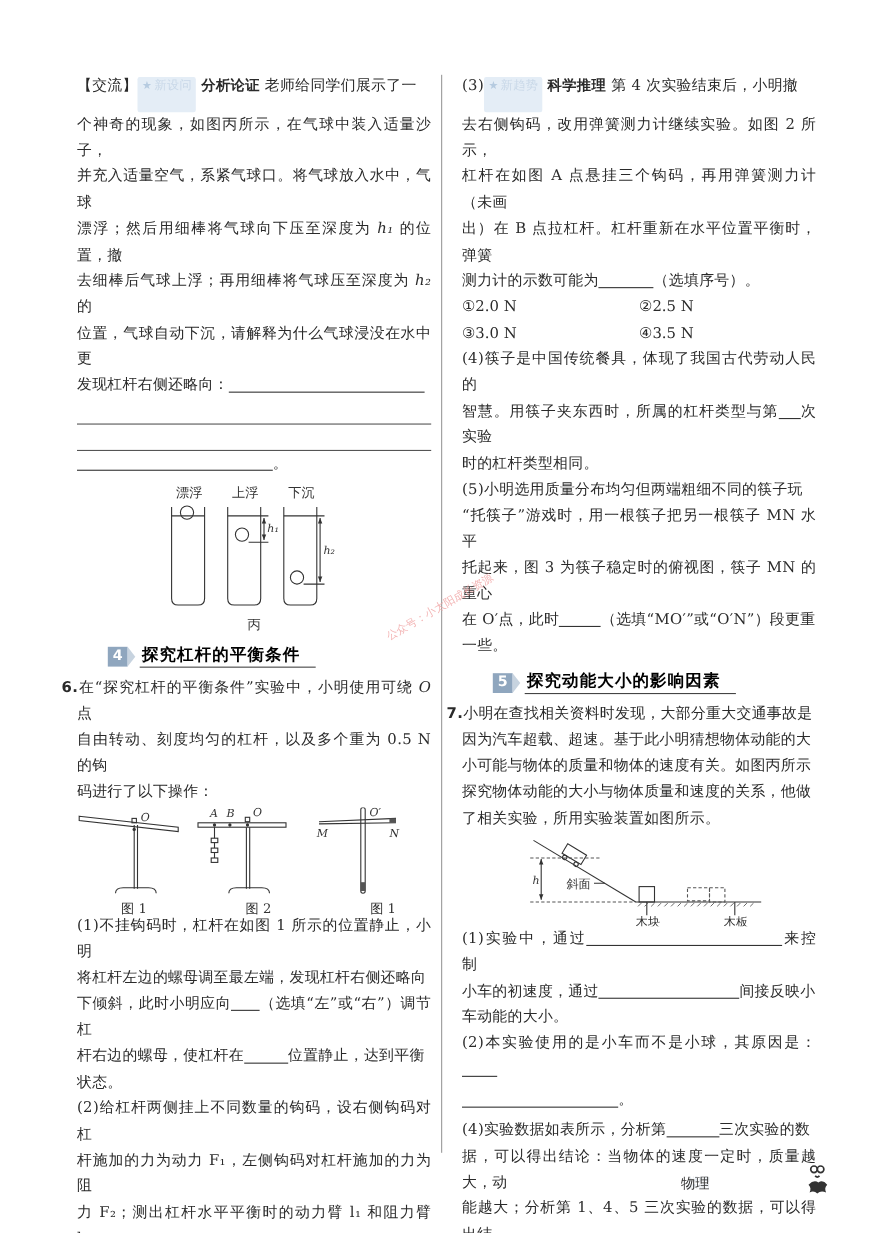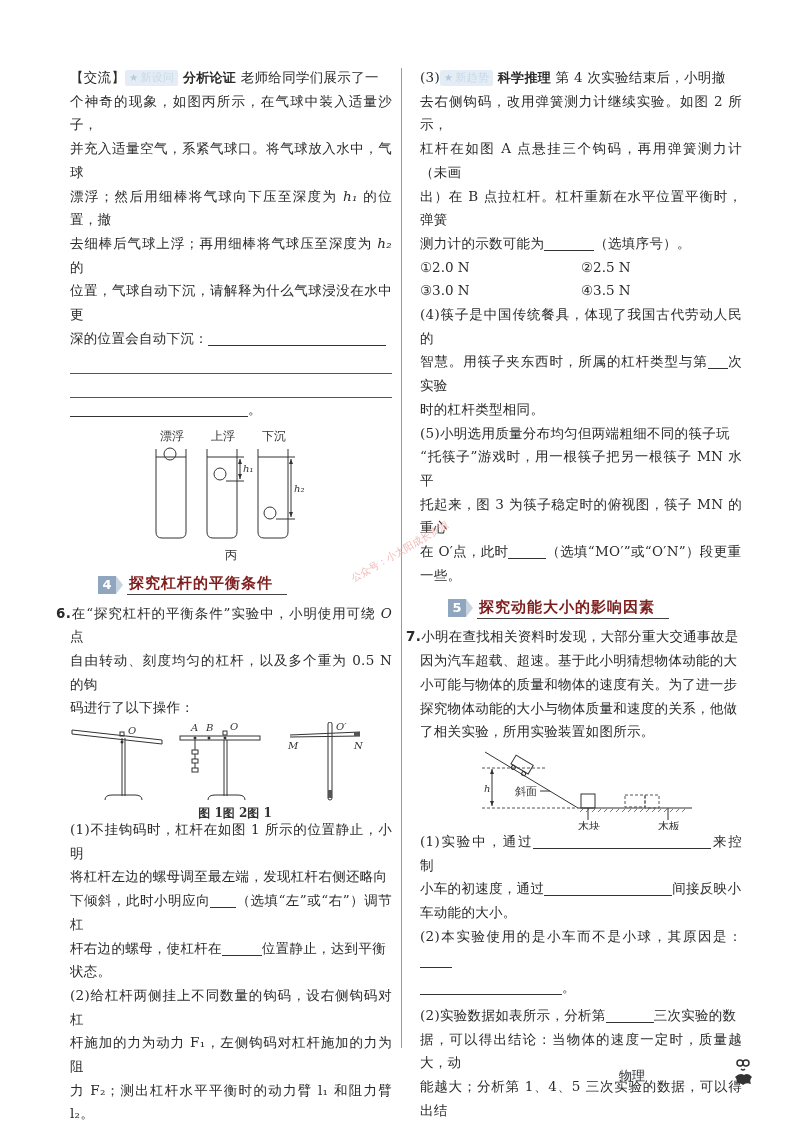--- a/index.html
+++ b/index.html
@@ -4,30 +4,30 @@
 <style>
   * { box-sizing: border-box; margin: 0; padding: 0; }
   html, body { width: 800px; height: 1121px; background: #ffffff; overflow: hidden; }
   body { position: relative; font-family: "DejaVu Serif", "Liberation Serif", serif; color: #2a2a2a; font-size: 13.5px; }
   .page { position: absolute; left: 0; top: 0; width: 800px; height: 1121px; }
   .col { position: absolute; top: 66px; }
   .col-left { left: 70px; width: 322px; }
   .col-right { left: 420px; width: 322px; }
   .divider { position: absolute; left: 401px; top: 68px; width: 1px; height: 980px; background: #9a9a9a; }
   p.line { line-height: 23.7px; text-align: justify; letter-spacing: 0.3px; }
-  .tag { display: inline-block; background: #e4edf6; color: #c9d8e8; font-family: "DejaVu Sans", sans-serif; font-size: 11px; padding: 0 4px; height: 16px; line-height: 16px; vertical-align: 1px; border-radius: 2px; }
+  .tag { display: inline-block; background: #e4edf6; color: #c9d8e8; font-family: "DejaVu Sans", sans-serif; font-size: 11px; padding: 0 4px; height: 32px; line-height: 16px; vertical-align: 1px; border-radius: 2px; }
   .tag .star { color: #b6cbe0; font-size: 10px; margin-right: 2px; }
   .bold { font-family: Liberation Serif, serif; font-weight: bold; font-size: 13px; }
   .it { font-style: italic; }
   .blank { display: inline-block; border-bottom: 1px solid #333; height: 15px; vertical-align: -3px; }
   .fullrule { border-bottom: 1px solid #555; height: 23.7px; }
   .section-head { display: flex; align-items: center; height: 26px; margin: 8px 0 4px 0; }
   .section-head .num { width: 18px; height: 18px; background: #8fa6be; color: #fff; font-family: "DejaVu Sans", sans-serif; font-weight: bold; font-size: 13px; line-height: 18px; text-align: center; }
   .section-head .arrow { width: 0; height: 0; border-top: 9px solid transparent; border-bottom: 9px solid transparent; border-left: 7px solid #c7d3df; margin-right: 4px; }
-  .section-head .title { font-family: "DejaVu Sans", sans-serif; font-weight: bold; font-size: 15px; color: #7f1d1d; border-bottom: 1px solid #444; padding: 0 14px 1px 2px; letter-spacing: 1px; }
+  .section-head .title { font-family: "DejaVu Sans", sans-serif; font-weight: bold; font-size: 15px; color: #000000; border-bottom: 1px solid #444; padding: 0 14px 1px 2px; letter-spacing: 1px; }
   .qnum { font-family: "DejaVu Sans", sans-serif; font-weight: bold; margin-left: -14px; }
   .fig { position: relative; }
   .caption { font-size: 12px; text-align: center; color: #333; }
   .options { display: flex; line-height: 23.7px; }
   .options span { width: 161px; }
   .footer { position: absolute; left: 619px; top: 1067px; font-family: "DejaVu Sans", sans-serif; font-size: 13px; color: #333; }
   .footer-faint { position: absolute; left: 625px; top: 1070px; font-size: 5px; color: #cfd8e2; line-height: 6px; font-family: "DejaVu Sans", sans-serif; }
   .mascot { position: absolute; left: 732px; top: 1058px; }
   .watermark { position: absolute; left: 345px; top: 545px; transform: rotate(-30deg); color: #f0a3a3; font-size: 10px; font-family: "DejaVu Sans", sans-serif; opacity: 0.8; white-space: nowrap; }
 </style>
@@ -44,21 +44,21 @@
       <p class="line">
         <span>【交流】</span><span class="tag"><span class="star">★</span><span>新设问</span></span>
         <span class="bold">分析论证</span>
         <span>老师给同学们展示了一</span>
       </p>
       <p class="line">个神奇的现象，如图丙所示，在气球中装入适量沙子，</p>
       <p class="line">并充入适量空气，系紧气球口。将气球放入水中，气球</p>
       <p class="line"><span>漂浮；然后用细棒将气球向下压至深度为</span> <span class="it">h₁</span> <span>的位置，撤</span></p>
       <p class="line"><span>去细棒后气球上浮；再用细棒将气球压至深度为</span> <span class="it">h₂</span> <span>的</span></p>
       <p class="line">位置，气球自动下沉，请解释为什么气球浸没在水中更</p>
-      <p class="line"><span>深的位置会自动下沉：</span><span class="blank" style="width:178px"></span></p>
+      <p class="line"><span>发现杠杆右侧还略向：</span><span class="blank" style="width:178px"></span></p>
       <div class="fullrule"></div>
       <div class="fullrule"></div>
       <p class="line"><span class="blank" style="width:178px"></span><span>。</span></p>
     </div>
 
     <div class="fig" style="height:140px; margin-top:2px;">
       <svg width="322" height="120" viewBox="0 0 322 120">
         <g stroke="#333" fill="none" stroke-width="1">
 
           <path d="M86 25 V108 Q86 114 92 114 H110 Q116 114 116 108 V25"></path>
@@ -137,21 +137,21 @@
           <rect x="284" y="10" width="6" height="4" fill="#555"></rect>
           <rect x="258" y="68" width="4" height="8" fill="#555"></rect>
           <text x="58" y="12" font-size="10" font-style="italic" fill="#333" font-family="DejaVu Serif, serif">O</text>
           <text x="121" y="9" font-size="10" font-style="italic" fill="#333" font-family="DejaVu Serif, serif">A</text>
           <text x="136" y="9" font-size="10" font-style="italic" fill="#333" font-family="DejaVu Serif, serif">B</text>
           <text x="160" y="8" font-size="10" font-style="italic" fill="#333" font-family="DejaVu Serif, serif">O</text>
           <text x="266" y="8" font-size="10" font-style="italic" fill="#333" font-family="DejaVu Serif, serif">O′</text>
           <text x="218" y="27" font-size="10" font-style="italic" fill="#333" font-family="DejaVu Serif, serif">M</text>
           <text x="284" y="27" font-size="10" font-style="italic" fill="#333" font-family="DejaVu Serif, serif">N</text>
         </svg>
-        <div style="display:flex; justify-content:center; padding:0 32px 0 40px;font-weight:bold;">
+        <div style="display:flex; justify-content:space-between; padding:0 32px 0 40px;">
           <span class="caption">图 1</span>
           <span class="caption">图 2</span>
           <span class="caption">图 1</span>
         </div>
       </div>
 
       <p class="line">(1)不挂钩码时，杠杆在如图 1 所示的位置静止，小明</p>
       <p class="line">将杠杆左边的螺母调至最左端，发现杠杆右侧还略向</p>
       <p class="line"><span>下倾斜，此时小明应向</span><span class="blank" style="width:26px"></span><span>（选填“左”或“右”）调节杠</span></p>
       <p class="line"><span>杆右边的螺母，使杠杆在</span><span class="blank" style="width:40px"></span><span>位置静止，达到平衡</span></p>
@@ -201,21 +201,21 @@
 
     <div class="section-head" style="margin-left:28px;">
       <span class="num">5</span>
       <span class="arrow"></span>
       <span class="title">探究动能大小的影响因素</span>
     </div>
 
     <div>
       <p class="line" style="margin-top:0;"><span class="qnum">7.</span><span>小明在查找相关资料时发现，大部分重大交通事故是</span></p>
       <p class="line">因为汽车超载、超速。基于此小明猜想物体动能的大</p>
-      <p class="line">小可能与物体的质量和物体的速度有关。为了进一步</p>
+      <p class="line">小可能与物体的质量和物体的速度有关。如图丙所示</p>
       <p class="line">探究物体动能的大小与物体质量和速度的关系，他做</p>
       <p class="line">了相关实验，所用实验装置如图所示。</p>
 
       <div class="fig" style="height:84px; margin-top:2px;">
         <svg width="322" height="84" viewBox="0 0 322 84">
           <g stroke="#333" fill="none" stroke-width="1">
             <line x1="65" y1="6" x2="158" y2="62"></line>
             <line x1="158" y1="62" x2="272" y2="62"></line>
             <g transform="translate(92,16) rotate(31)">
               <rect x="0" y="-8" width="20" height="10"></rect>
@@ -261,21 +261,21 @@
           <text x="158" y="84" font-size="11" fill="#333" font-family="DejaVu Serif, serif">木块</text>
           <text x="238" y="84" font-size="11" fill="#333" font-family="DejaVu Serif, serif">木板</text>
         </svg>
       </div>
 
       <p class="line"><span>(1)实验中，通过</span><span class="blank" style="width:178px"></span><span>来控制</span></p>
       <p class="line"><span>小车的初速度，通过</span><span class="blank" style="width:128px"></span><span>间接反映小</span></p>
       <p class="line">车动能的大小。</p>
       <p class="line"><span>(2)本实验使用的是小车而不是小球，其原因是：</span><span class="blank" style="width:32px"></span></p>
       <p class="line" style="margin-top:4px;"><span class="blank" style="width:142px"></span><span>。</span></p>
-      <p class="line" style="margin-top:4px;"><span>(2)实验数据如表所示，分析第</span><span class="blank" style="width:48px"></span><span>三次实验的数</span></p>
+      <p class="line" style="margin-top:4px;"><span>(4)实验数据如表所示，分析第</span><span class="blank" style="width:48px"></span><span>三次实验的数</span></p>
       <p class="line">据，可以得出结论：当物体的速度一定时，质量越大，动</p>
       <p class="line">能越大；分析第 1、4、5 三次实验的数据，可以得出结</p>
 
     </div>
   </div>
 
   <div class="watermark">公众号：小太阳成长资源</div>
 
   <div class="footer-faint">
     <div>上课必刷</div>

